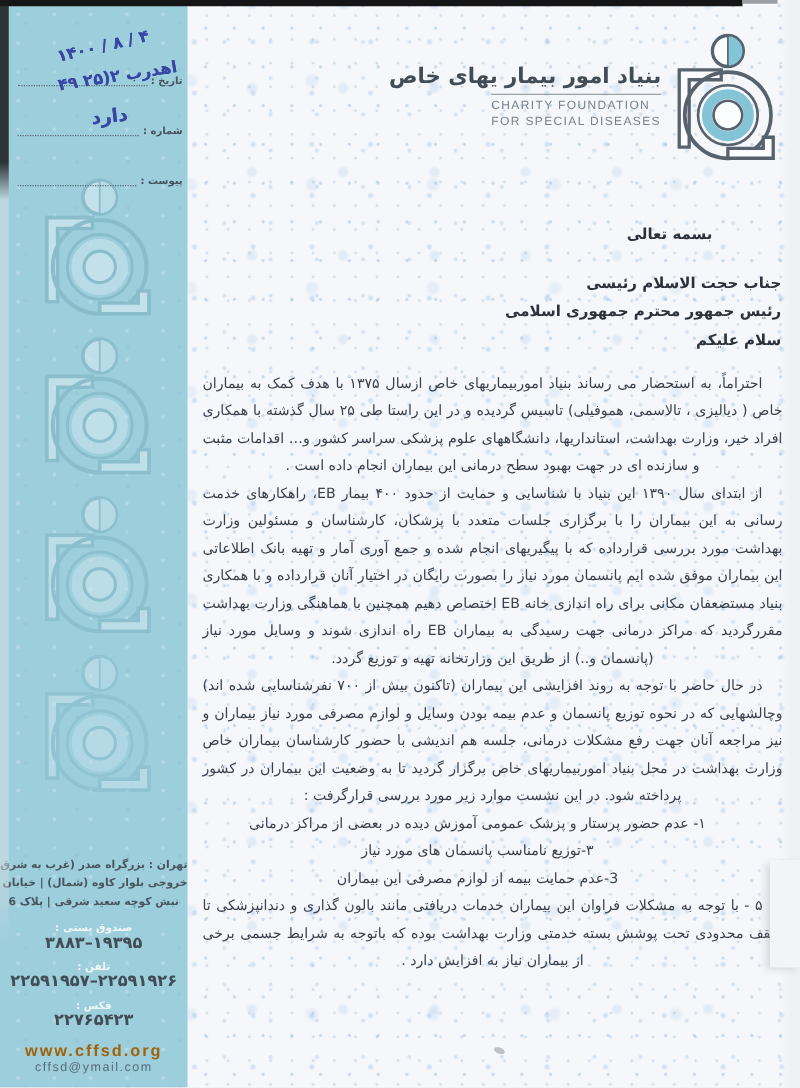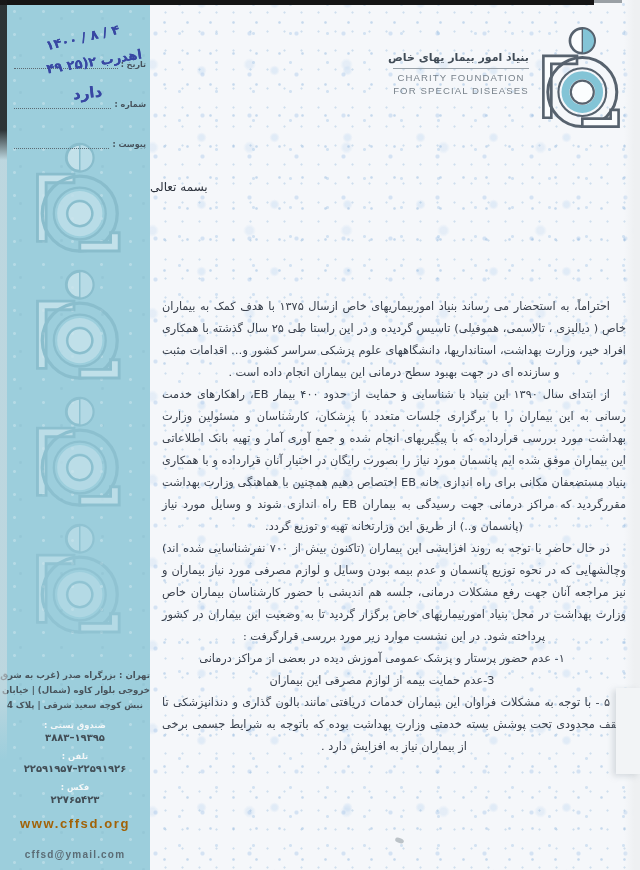--- a/index.html
+++ b/index.html
@@ -55,50 +55,50 @@
   .stamp-label{font-size:8px;font-weight:bold;color:#46525c;white-space:nowrap;padding-left:3px;margin-top:22px;}
   .stamp-dots{flex:1;border-bottom:1.5px dotted #5e6b74;height:8px;}
   .hw{position:absolute;color:#3847a3;font-weight:bold;white-space:nowrap;
       text-shadow:0 0 .4px #3847a3;}
   .hw-date{right:26px;top:-8px;font-size:13px;transform:rotate(-13deg);}
   .hw-num{right:4px;top:16px;font-size:13px;transform:rotate(-9deg);}
   .hw-attach{right:44px;top:46px;font-size:15px;transform:rotate(-6deg);letter-spacing:2px;}
 
   
   .lh-names{position:absolute;left:393px;top:51px;width:136px;}
-  .lh-fa{direction:rtl;text-align:right;font-size:11px;font-weight:bold;color:#414c57;white-space:nowrap;}
+  .lh-fa{direction:rtl;text-align:right;font-size:17px;font-weight:bold;color:#414c57;white-space:nowrap;}
   .lh-divider{border:none;border-top:1px solid #98a1a8;margin:4px 0 3px 0;}
   .lh-en{font-family:"Liberation Sans","DejaVu Sans",sans-serif;font-size:9.6px;letter-spacing:1.1px;
-         color:#78828b;line-height:12.5px;white-space:nowrap;text-align:center;}
+         color:#78828b;line-height:12.5px;white-space:nowrap;}
   .lh-logo{position:absolute;left:531px;top:26px;}
 
   
-  .besmeh{position:absolute;left:150px;right:70px;top:180px;text-align:left;
-          direction:rtl;font-size:12px;font-weight:normal;color:#2c323c;}
+  .besmeh{position:absolute;left:150px;right:70px;top:180px;text-align:right;
+          direction:rtl;font-size:12px;font-weight:bold;color:#2c323c;}
   .addressee{position:absolute;right:15px;top:215px;direction:rtl;text-align:right;
              font-size:12px;font-weight:bold;color:#2c323c;line-height:23px;}
   .body-text{
     position:absolute;left:162px;right:14px;top:296px;
     direction:rtl;font-size:11.3px;color:#39404c;line-height:22px;
   }
   .body-text p{
     margin:0;text-align:justify;text-align-last:center;text-indent:16px;
   }
   .list-item{text-align:center;padding-right:24px;}
   .item5{margin:0;text-align:justify;text-align-last:center;text-indent:0;}
 
   
   .contact{position:absolute;left:0;bottom:10px;width:150px;text-align:center;direction:rtl;}
   .addr{font-size:8.6px;font-weight:bold;color:#49545c;line-height:15px;white-space:nowrap;}
   .clabel{font-size:8.4px;font-weight:bold;color:#f3f7f8;margin-top:7px;line-height:11px;}
-  .cval{direction:ltr;font-size:10px;font-weight:bold;color:#414c54;letter-spacing:1.2px;line-height:13px;}
+  .cval{direction:ltr;font-size:13px;font-weight:bold;color:#414c54;letter-spacing:1.2px;line-height:13px;}
   .site{direction:ltr;font-family:"Liberation Sans","DejaVu Sans",sans-serif;
         font-size:13px;font-weight:bold;color:#a16207;letter-spacing:1.6px;margin-top:10px;}
   .email{direction:ltr;font-family:"Liberation Sans","DejaVu Sans",sans-serif;
-         font-size:10px;font-weight:bold;color:#5b6c75;letter-spacing:1.2px;margin-top:18px;}
+         font-size:10px;font-weight:normal;color:#5b6c75;letter-spacing:1.2px;margin-top:1px;}
   .smudge{position:absolute;left:395px;top:838px;width:9px;height:5px;background:rgba(120,130,140,.45);border-radius:50%;transform:rotate(20deg);}
 </style>
 </head>
 <body>
 
 <svg width="0" height="0" style="position:absolute" aria-hidden="true">
   <defs>
     <symbol id="cffsd-logo" viewBox="0 0 104 124">
       <path d="M14 33 h38 v9 h-29 v61 h-9 z" fill="var(--face)" stroke="currentColor" stroke-width="3"></path>
       <circle cx="58" cy="74" r="39" fill="none" stroke="currentColor" stroke-width="3.4"></circle>
@@ -146,34 +146,40 @@
     <hr class="lh-divider">
     <div class="lh-en">CHARITY FOUNDATION</div>
     <div class="lh-en">FOR SPECIAL DISEASES</div>
   </div>
   <svg class="lh-logo" width="92" height="111" viewBox="0 0 104 124">
     <use href="#cffsd-logo" class="hd-logo"></use>
   </svg>
 
   <div class="besmeh">بسمه تعالی</div>
 
+  <div class="addressee">
+    <div>جناب حجت الاسلام رئیسی</div>
+    <div>رئیس جمهور محترم جمهوری اسلامی</div>
+    <div>سلام علیکم</div>
+  </div>
 
   <div class="body-text">
     <p>احتراماً، به استحضار می رساند بنیاد اموربیماریهای خاص ازسال ۱۳۷۵ با هدف کمک به بیماران خاص ( دیالیزی ، تالاسمی، هموفیلی) تاسیس گردیده و در این راستا طی ۲۵ سال گذشته با همکاری افراد خیر، وزارت بهداشت، استانداریها، دانشگاههای علوم پزشکی سراسر کشور و… اقدامات مثبت و سازنده ای در جهت بهبود سطح درمانی این بیماران انجام داده است .</p>
     <p>از ابتدای سال ۱۳۹۰ این بنیاد با شناسایی و حمایت از حدود ۴۰۰ بیمار EB، راهکارهای خدمت رسانی به این بیماران را با برگزاری جلسات متعدد با پزشکان، کارشناسان و مسئولین وزارت بهداشت مورد بررسی قرارداده که با پیگیریهای انجام شده و جمع آوری آمار و تهیه بانک اطلاعاتی این بیماران موفق شده ایم پانسمان مورد نیاز را بصورت رایگان در اختیار آنان قرارداده و با همکاری بنیاد مستضعفان مکانی برای راه اندازی خانه EB اختصاص دهیم همچنین با هماهنگی وزارت بهداشت مقررگردید که مراکز درمانی جهت رسیدگی به بیماران EB راه اندازی شوند و وسایل مورد نیاز (پانسمان و..) از طریق این وزارتخانه تهیه و توزیع گردد.</p>
     <p>در حال حاضر با توجه به روند افزایشی این بیماران (تاکنون بیش از ۷۰۰ نفرشناسایی شده اند) وچالشهایی که در نحوه توزیع پانسمان و عدم بیمه بودن وسایل و لوازم مصرفی مورد نیاز بیماران و نیز مراجعه آنان جهت رفع مشکلات درمانی، جلسه هم اندیشی با حضور کارشناسان بیماران خاص وزارت بهداشت در محل بنیاد اموربیماریهای خاص برگزار گردید تا به  وضعیت این بیماران در کشور پرداخته شود. در این نشست موارد زیر مورد بررسی قرارگرفت :</p>
     <div class="list-item">۱-  عدم حضور پرستار و پزشک عمومی آموزش دیده در بعضی از مراکز درمانی</div>
+    <div class="list-item">۳-توزیع نامناسب  پانسمان های مورد نیاز</div>
     <div class="list-item">3-عدم حمایت بیمه از لوازم مصرفی این بیماران</div>
     <p class="item5">۵ - با توجه به مشکلات فراوان این بیماران خدمات دریافتی مانند بالون گذاری و دندانپزشکی تا سقف محدودی تحت پوشش بسته خدمتی وزارت بهداشت  بوده که باتوجه به شرایط جسمی برخی از بیماران نیاز به افزایش دارد .</p>
   </div>
 
   <div class="contact">
     <div class="addr">تهران : بزرگراه صدر (غرب به شرق)</div>
     <div class="addr">خروجی بلوار کاوه (شمال) | خیابان بهار جنوبی</div>
-    <div class="addr">نبش کوچه سعید شرقی | پلاک 4</div>
+    <div class="addr">نبش کوچه سعید شرقی | پلاک 6</div>
     <div class="clabel">صندوق پستی :</div>
     <div class="cval">۳۸۸۳–۱۹۳۹۵</div>
     <div class="clabel">تلفن :</div>
     <div class="cval">۲۲۵۹۱۹۵۷–۲۲۵۹۱۹۲۶</div>
     <div class="clabel">فکس :</div>
     <div class="cval">۲۲۷۶۵۴۲۳</div>
     <div class="site">www.cffsd.org</div>
     <div class="email">cffsd@ymail.com</div>
   </div>
 

